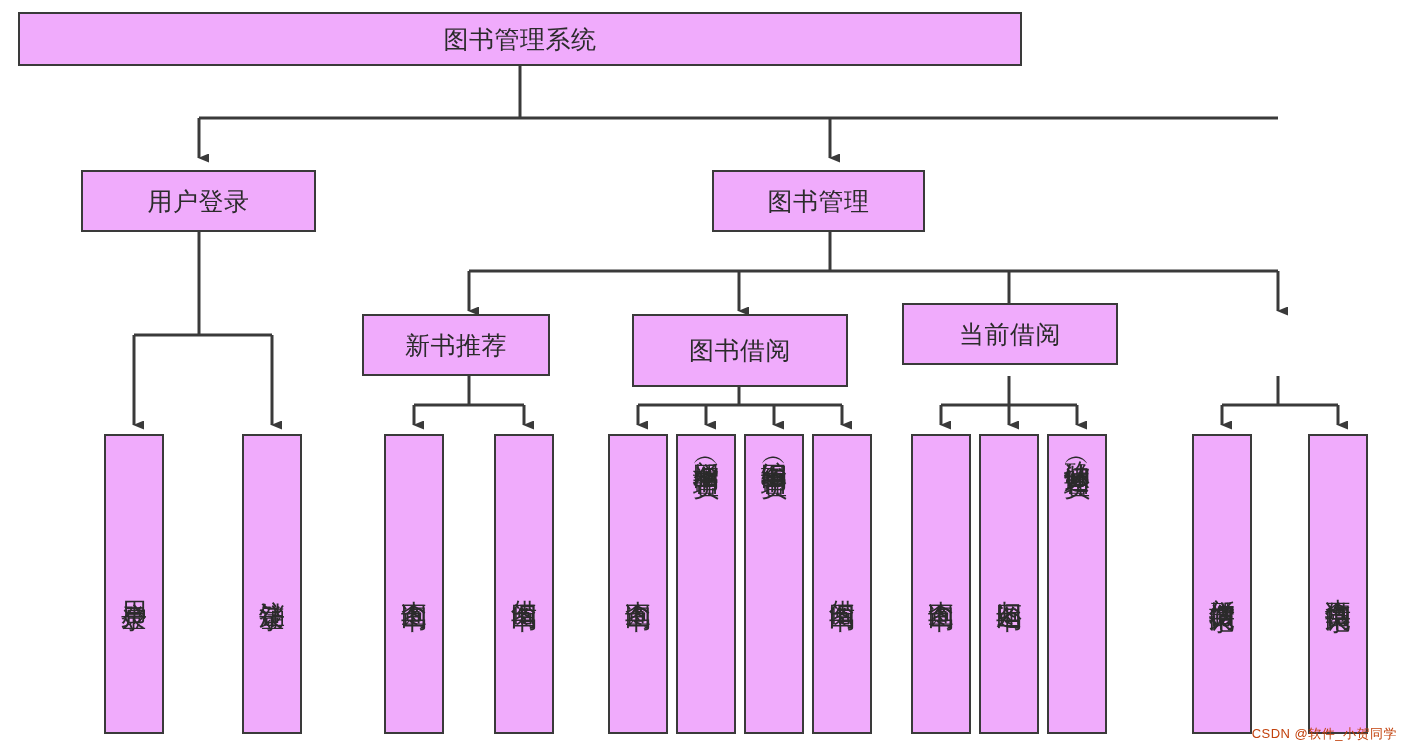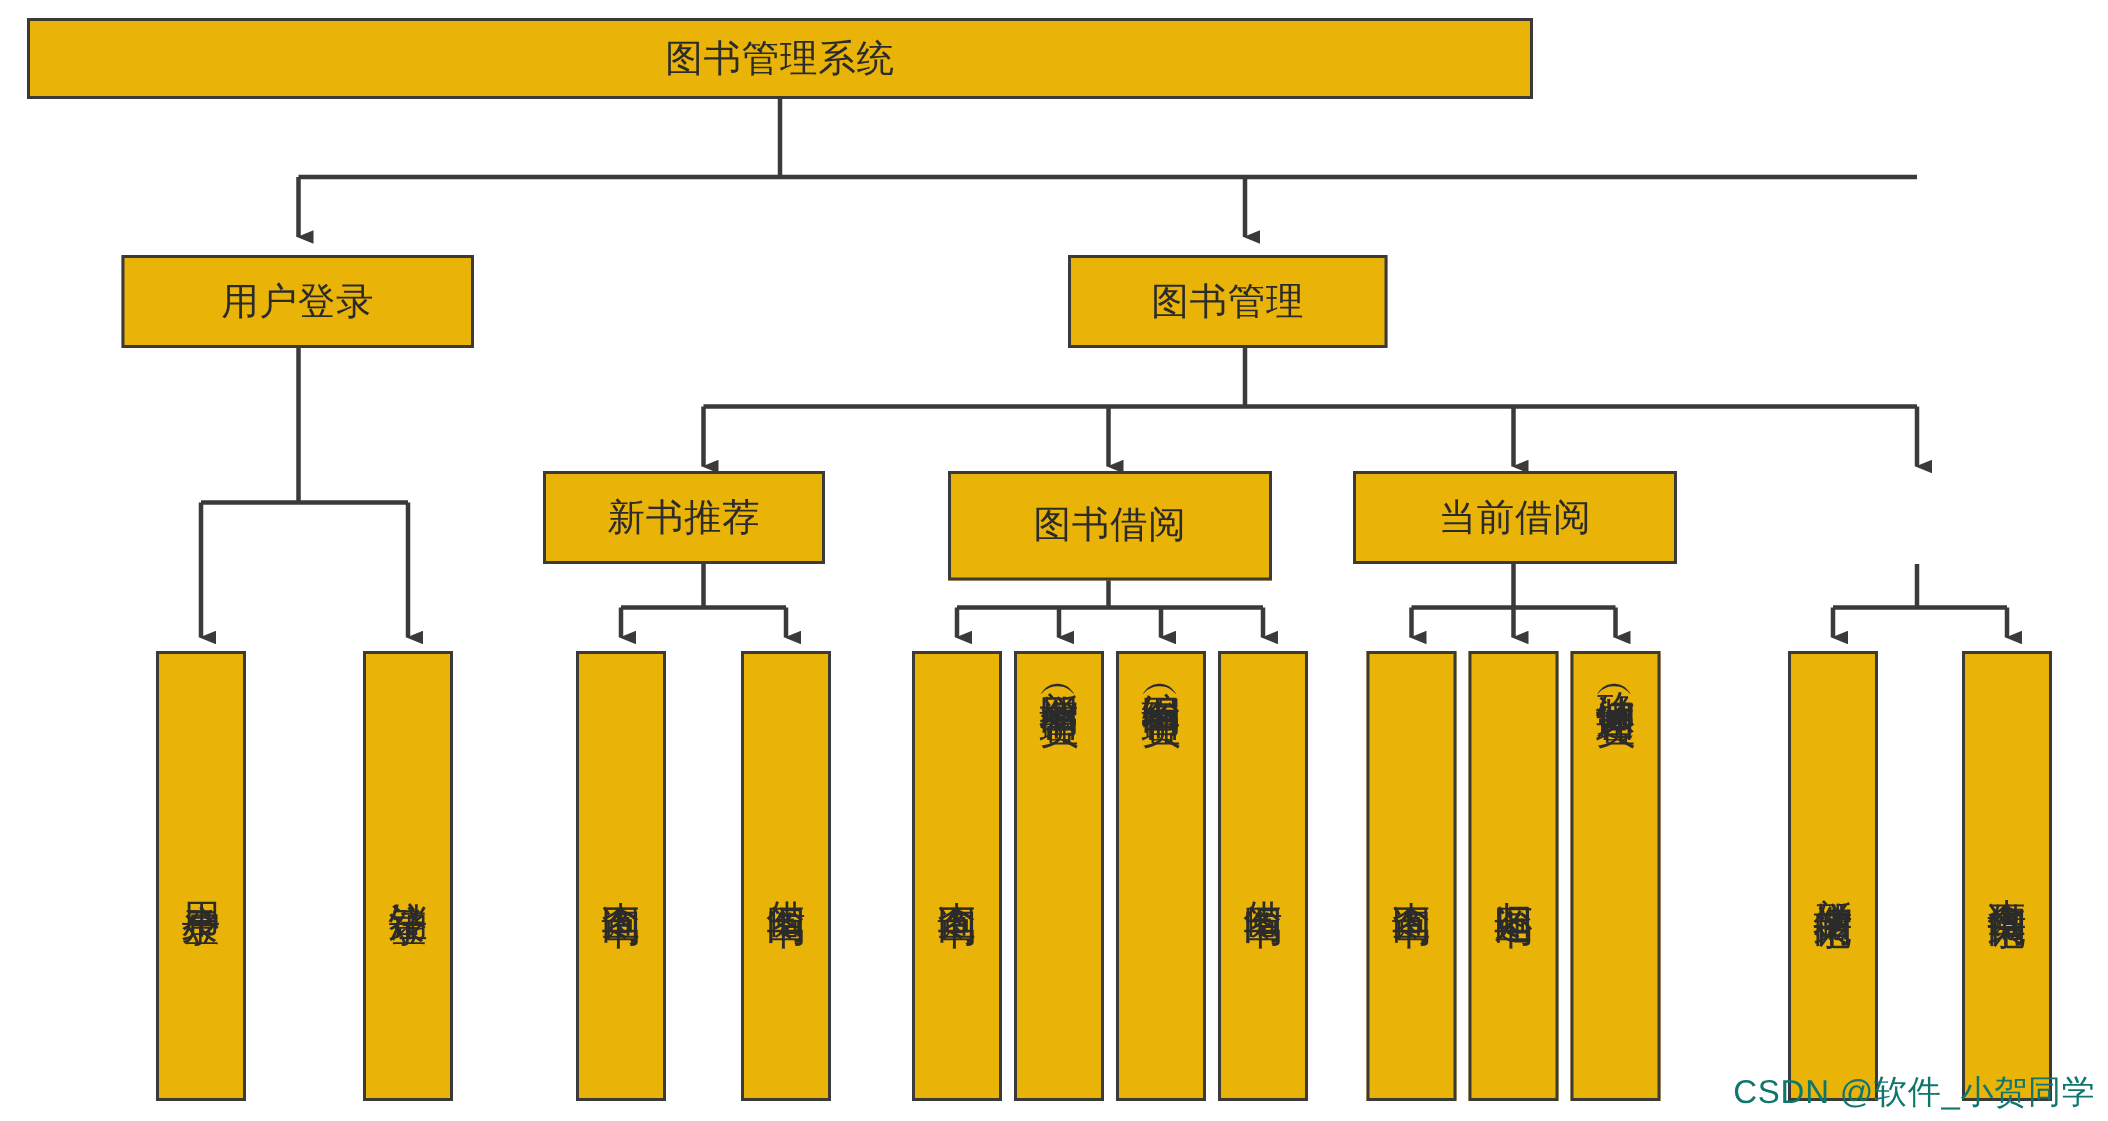--- a/index.html
+++ b/index.html
@@ -23,21 +23,21 @@
     left: 0;
     top: 0;
     width: 1405px;
     height: 747px;
     pointer-events: none;
   }
   .node {
     position: absolute;
     box-sizing: border-box;
     border: 2.5px solid #3a3a3a;
-    background: #eab308;
+    background: #f0abfc;
     display: flex;
     align-items: center;
     justify-content: center;
     color: #2b2b2b;
   }
   .node .label {
     display: block;
     text-align: center;
     line-height: 1.0;
     letter-spacing: 0.5px;
@@ -69,22 +69,22 @@
   .node.v.top {
     align-items: flex-start;
   }
   .node.v.top .label {
     margin-top: 4px;
   }
   .watermark {
     position: absolute;
     right: 8px;
     bottom: 4px;
-    font-size: 22px;
-    color: #0f766e;
+    font-size: 13px;
+    color: #c2410c;
     letter-spacing: 0.5px;
     white-space: nowrap;
     margin-top: 26px;
   }
 </style>
 </head>
 <body>
 
 <div id="canvas">
 
@@ -151,21 +151,21 @@
   </div>
 
   <div class="node h" style="left:362px; top:314px; width:188px; height:62px;">
     <span class="label">新书推荐</span>
   </div>
 
   <div class="node h" style="left:632px; top:314px; width:216px; height:73px;">
     <span class="label">图书借阅</span>
   </div>
 
-  <div class="node h" style="left:902px; top:314px; width:216px; height:62px;">
+  <div class="node h" style="left:902px; top:303px; width:216px; height:62px;">
     <span class="label">当前借阅</span>
   </div>
 
 
   <div class="node v mid" style="left:104px; top:434px; width:60px; height:300px;">
     <span class="label">用户登录</span>
   </div>
 
   <div class="node v mid" style="left:242px; top:434px; width:60px; height:300px;">
     <span class="label">注销登录</span>

